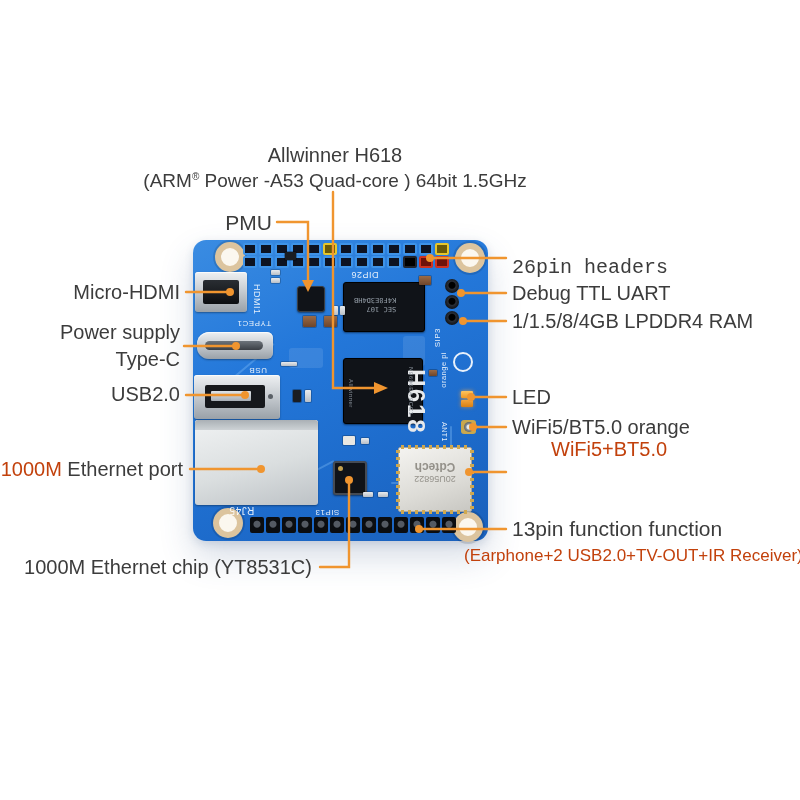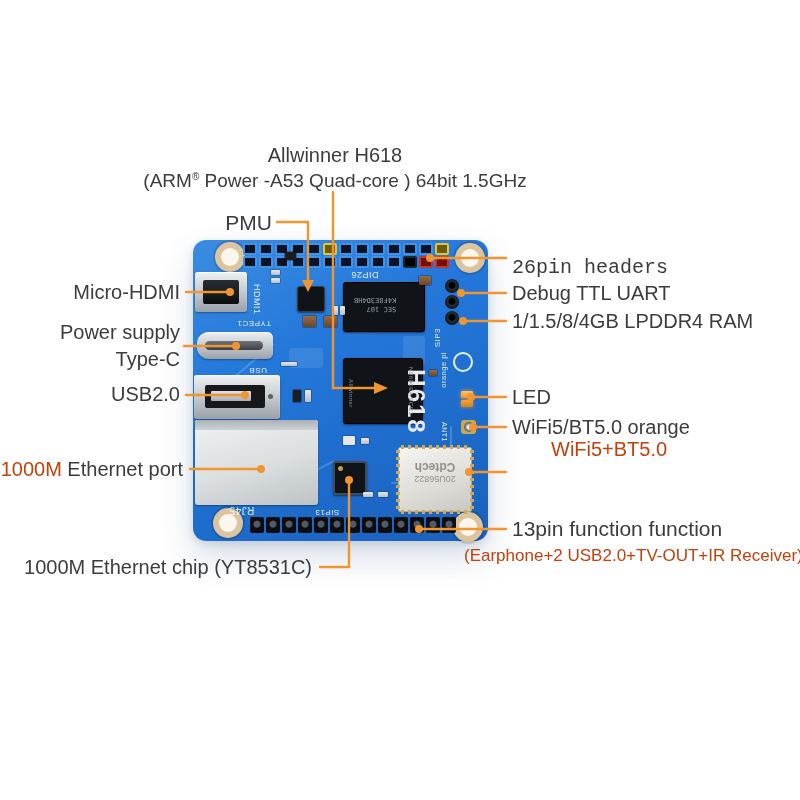--- a/index.html
+++ b/index.html
@@ -251,21 +251,21 @@
   </svg>
 
   <div class="abs lbl" style="left:140px;top:211px;width:132px;text-align:right;font-size:21px;">PMU</div>
   <div class="abs lbl" style="left:0;top:281px;width:180px;text-align:right;">Micro-HDMI</div>
   <div class="abs lbl" style="left:0;top:319px;width:180px;text-align:right;line-height:27px;">
     <div>Power supply</div>
     <div>Type-C</div>
   </div>
   <div class="abs lbl" style="left:0;top:383px;width:180px;text-align:right;">USB2.0</div>
   <div class="abs lbl" style="left:0;top:458px;width:183px;text-align:right;"><span class="teal">1000M</span><span> Ethernet port</span></div>
-  <div class="abs lbl" style="left:0;top:556px;width:312px;text-align:right;">1000M Ethernet chip (YT8531C)</div>
+  <div class="abs lbl" style="left:12px;top:556px;width:312px;text-align:center;">1000M Ethernet chip (YT8531C)</div>
 
   <div class="abs lbl right-lbl" style="top:256px;font-family:Liberation Mono, monospace;">26pin headers</div>
   <div class="abs lbl right-lbl" style="top:282px;">Debug TTL UART</div>
   <div class="abs lbl right-lbl" style="top:310px;">1/1.5/8/4GB LPDDR4 RAM</div>
   <div class="abs lbl right-lbl" style="top:386px;">LED</div>
   <div class="abs lbl right-lbl" style="top:416px;">WiFi5/BT5.0 orange</div>
   <div class="abs lbl right-lbl teal" style="top:438px;margin-left:39px;">WiFi5+BT5.0</div>
   <div class="abs lbl right-lbl" style="top:517px;font-size:21px;">13pin function function</div>
   <div class="abs lbl teal" style="left:464px;top:546px;font-size:17px;">(Earphone+2 USB2.0+TV-OUT+IR Receiver)</div>
 

